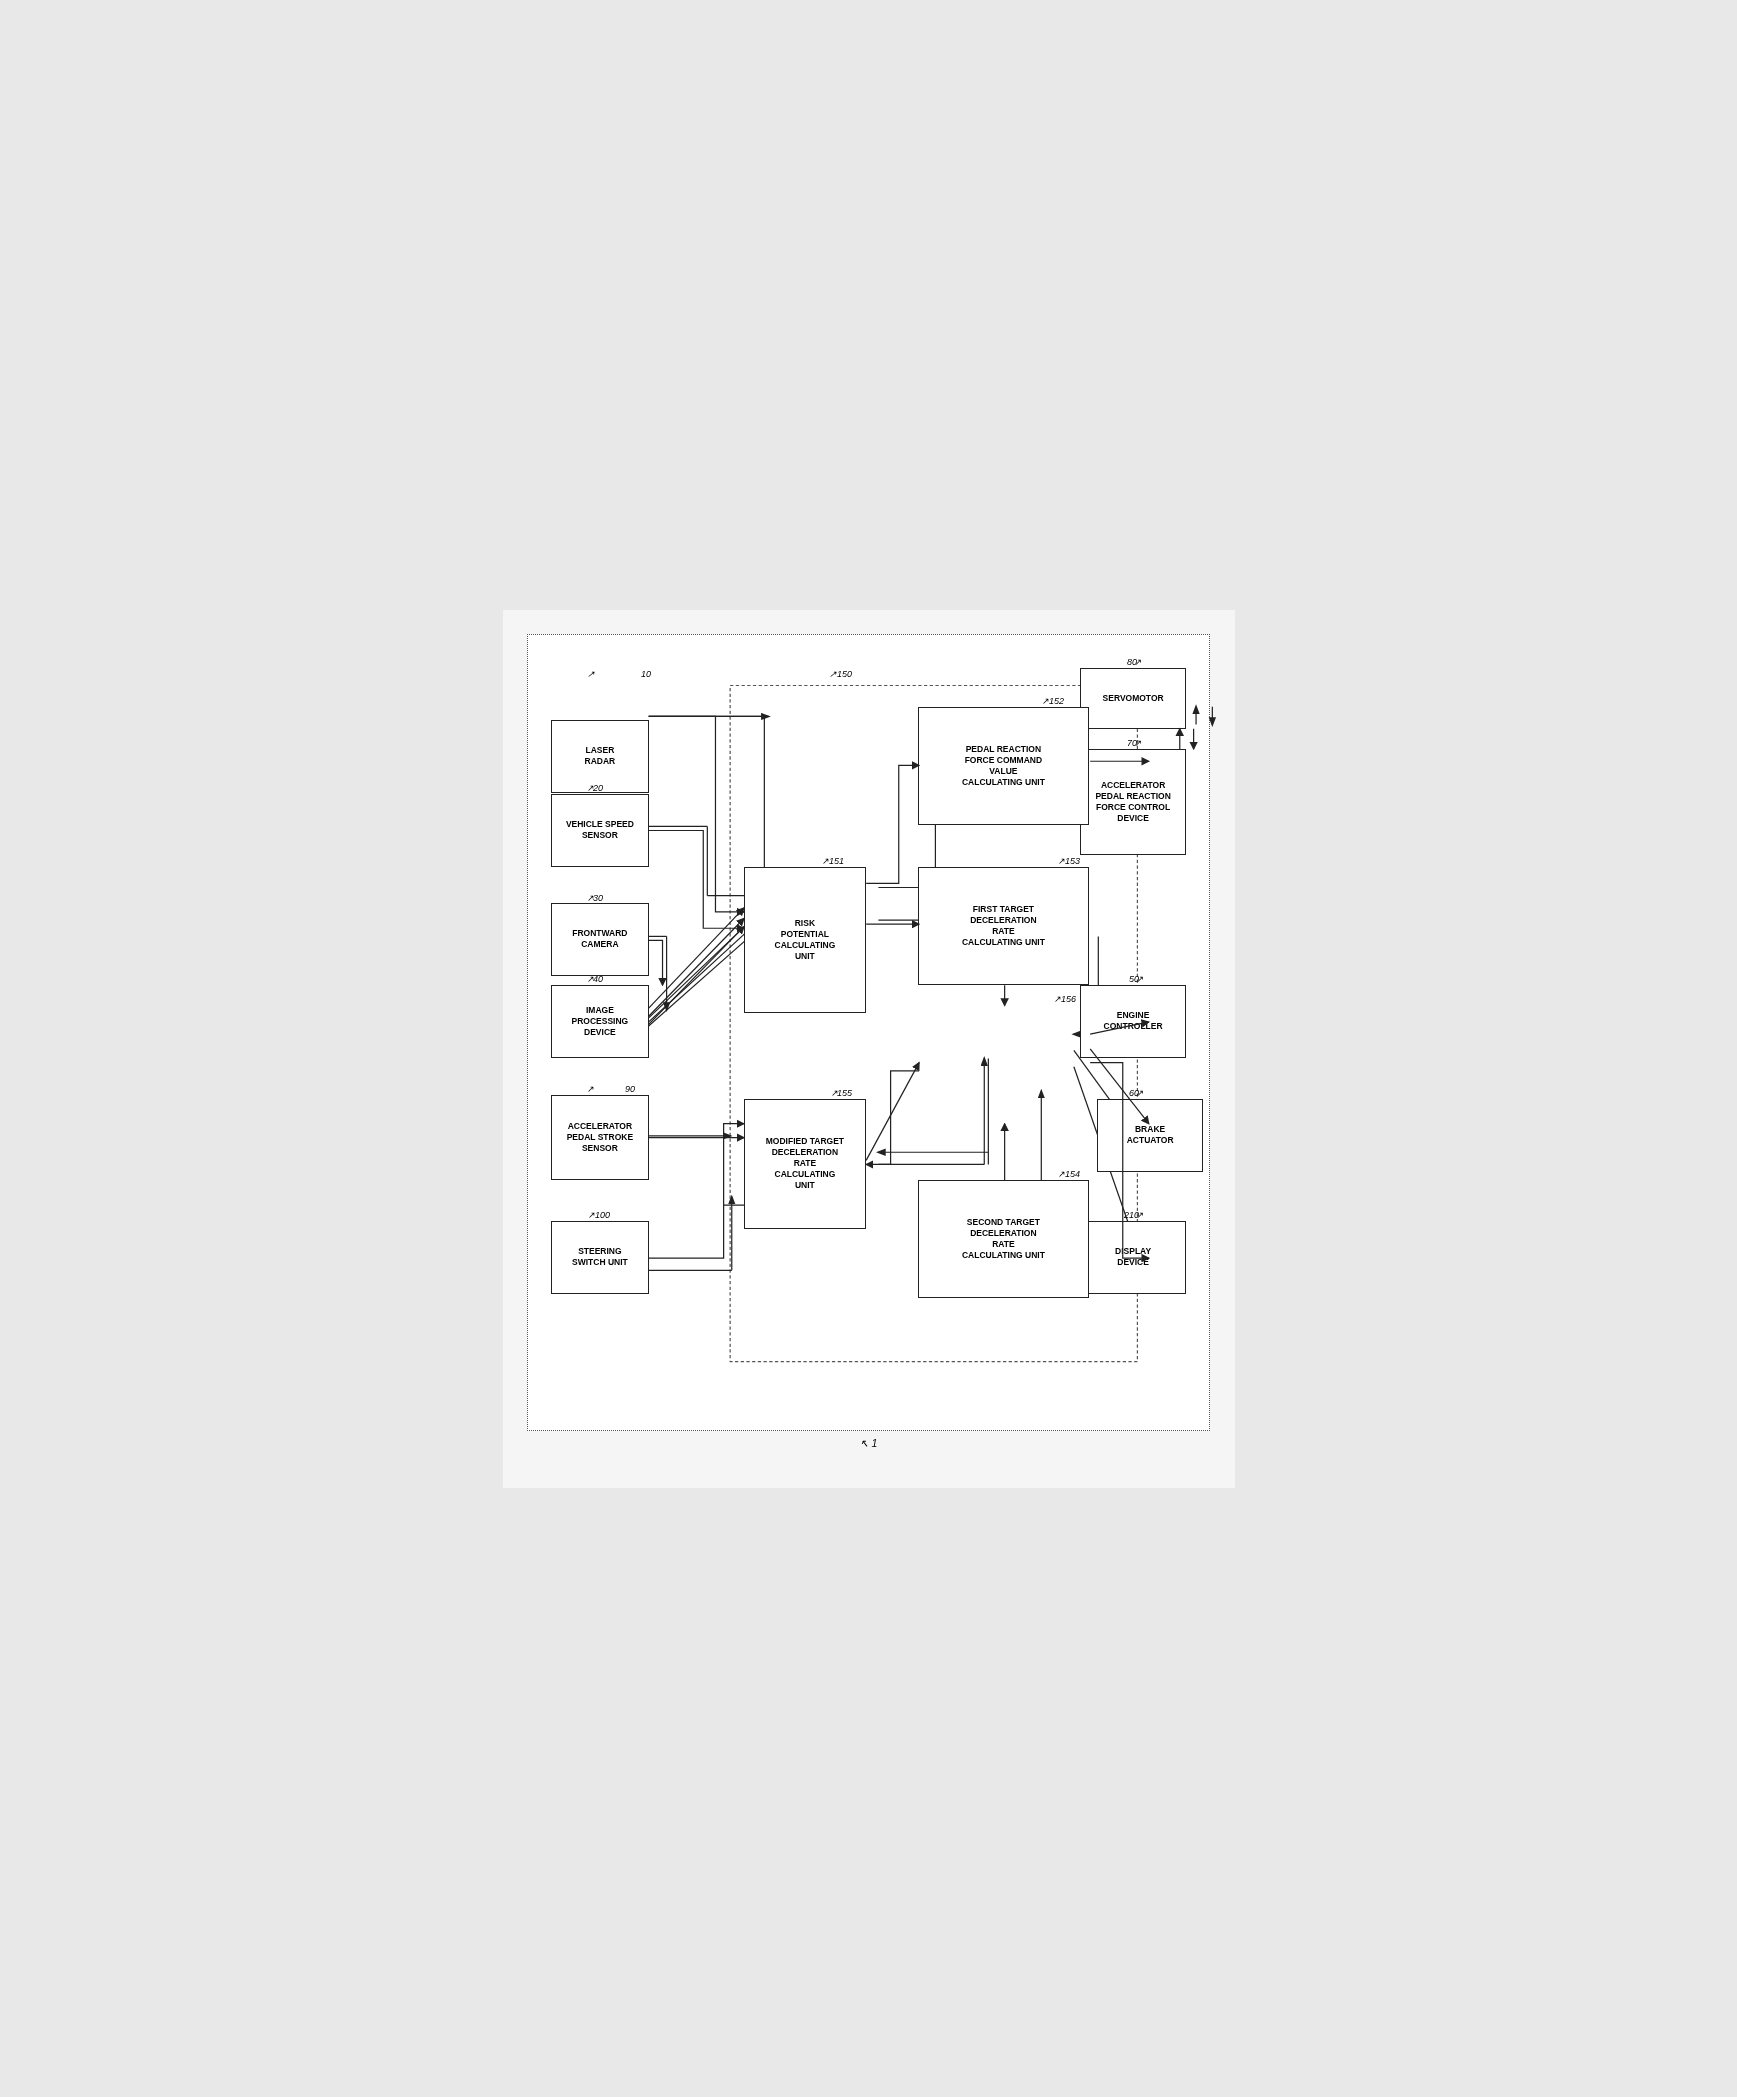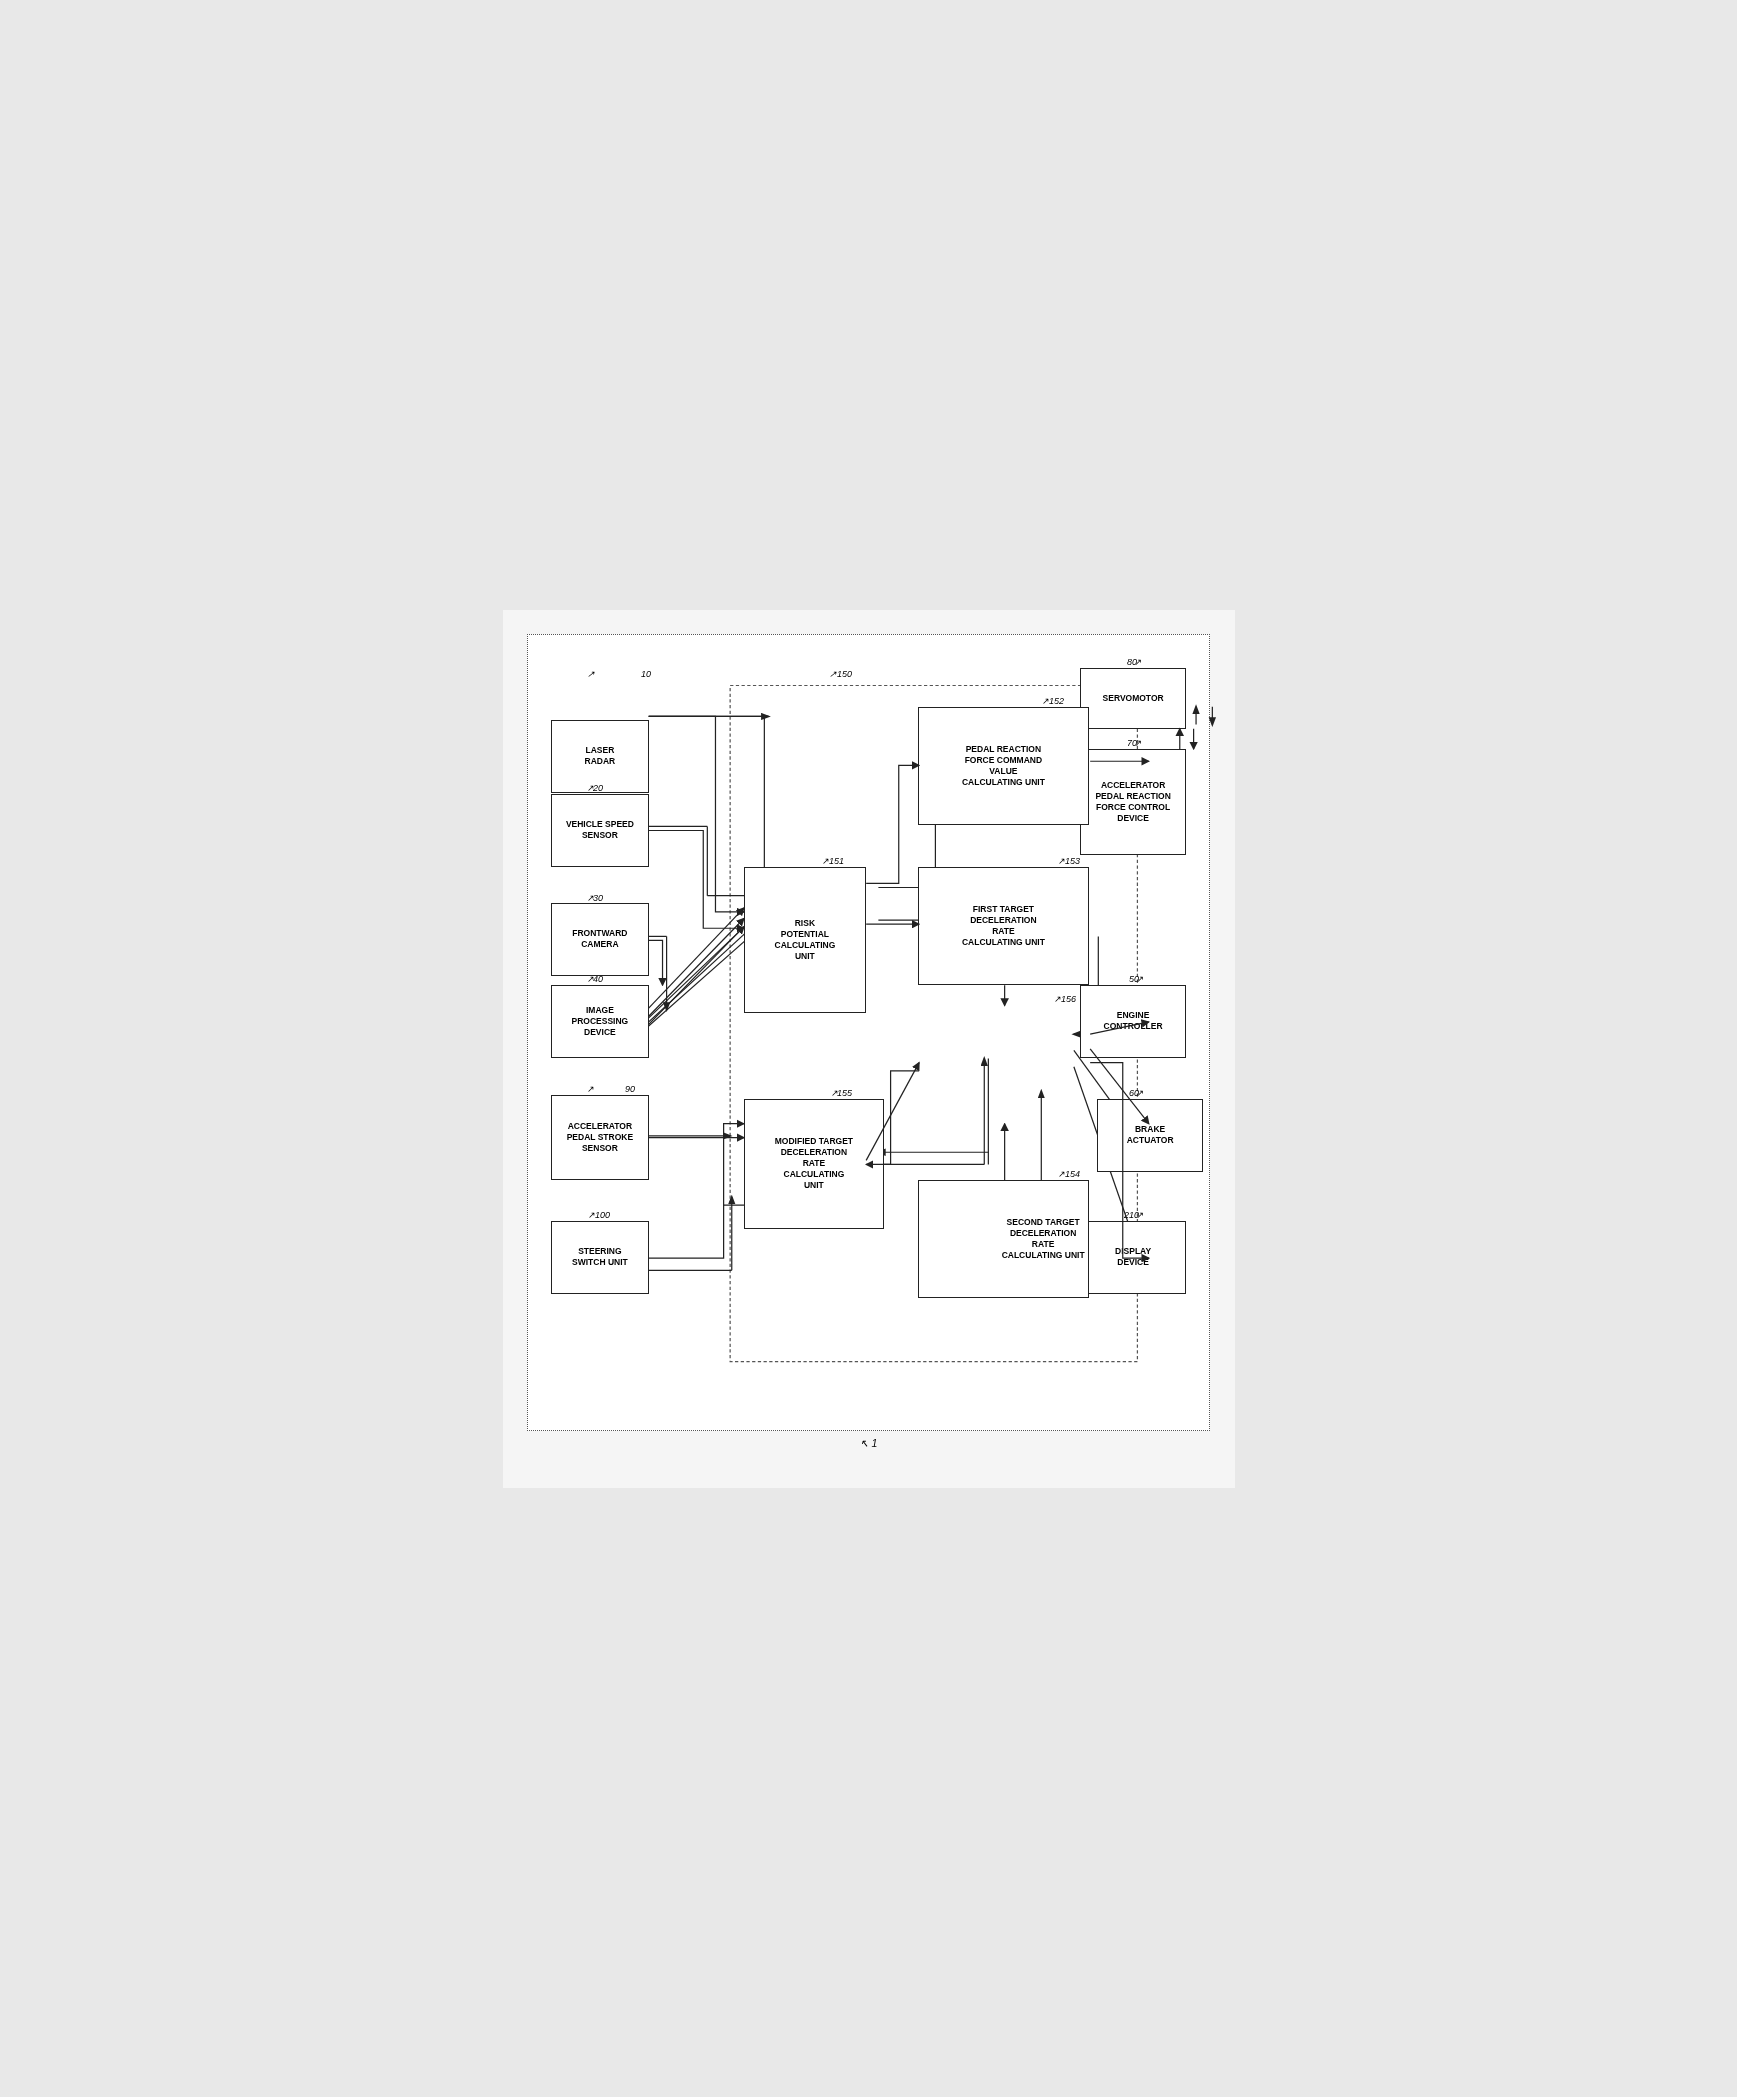--- a/index.html
+++ b/index.html
@@ -214,30 +214,30 @@
     </div>
     <div class="ref-num" style="top:61px; left:521px;">152</div>
     <div style="position:absolute; top:61px; left:514px; font-size:9px;">↗</div>
 
     <div class="block" style="left:390px; top:232px; width:171px; height:118px;">
       <span>FIRST TARGET<br>DECELERATION<br>RATE<br>CALCULATING UNIT</span>
     </div>
     <div class="ref-num" style="top:221px; left:537px;">153</div>
     <div style="position:absolute; top:221px; left:530px; font-size:9px;">↗</div>
 
-    <div class="block" style="left:216px; top:464px; width:140px; height:130px;">
+    <div class="block" style="left:216px; top:464px; width:122px; height:130px;">
       <span>MODIFIED TARGET<br>DECELERATION<br>RATE<br>CALCULATING<br>UNIT</span>
     </div>
     <div class="ref-num" style="top:453px; left:309px;">155</div>
     <div style="position:absolute; top:453px; left:303px; font-size:9px;">↗</div>
 
     <div class="ref-num" style="top:359px; left:533px;">156</div>
     <div style="position:absolute; top:359px; left:526px; font-size:9px;">↗</div>
 
-    <div class="block" style="left:390px; top:545px; width:171px; height:118px;justify-content:flex-end;">
+    <div class="block" style="left:390px; top:545px; width:171px; height:118px;">
       <span>SECOND TARGET<br>DECELERATION<br>RATE<br>CALCULATING UNIT</span>
     </div>
     <div class="ref-num" style="top:534px; left:537px;">154</div>
     <div style="position:absolute; top:534px; left:530px; font-size:9px;">↗</div>
 
     <svg style="position:absolute;top:0;left:0;width:100%;height:100%;pointer-events:none;overflow:visible;" xmlns="http://www.w3.org/2000/svg" viewBox="0 0 836 976" width="680" height="794">
       <defs>
         <marker id="ah" markerWidth="7" markerHeight="7" refX="6" refY="3.5" orient="auto">
           <polygon points="0 0, 7 3.5, 0 7" fill="#222"></polygon>
         </marker>

